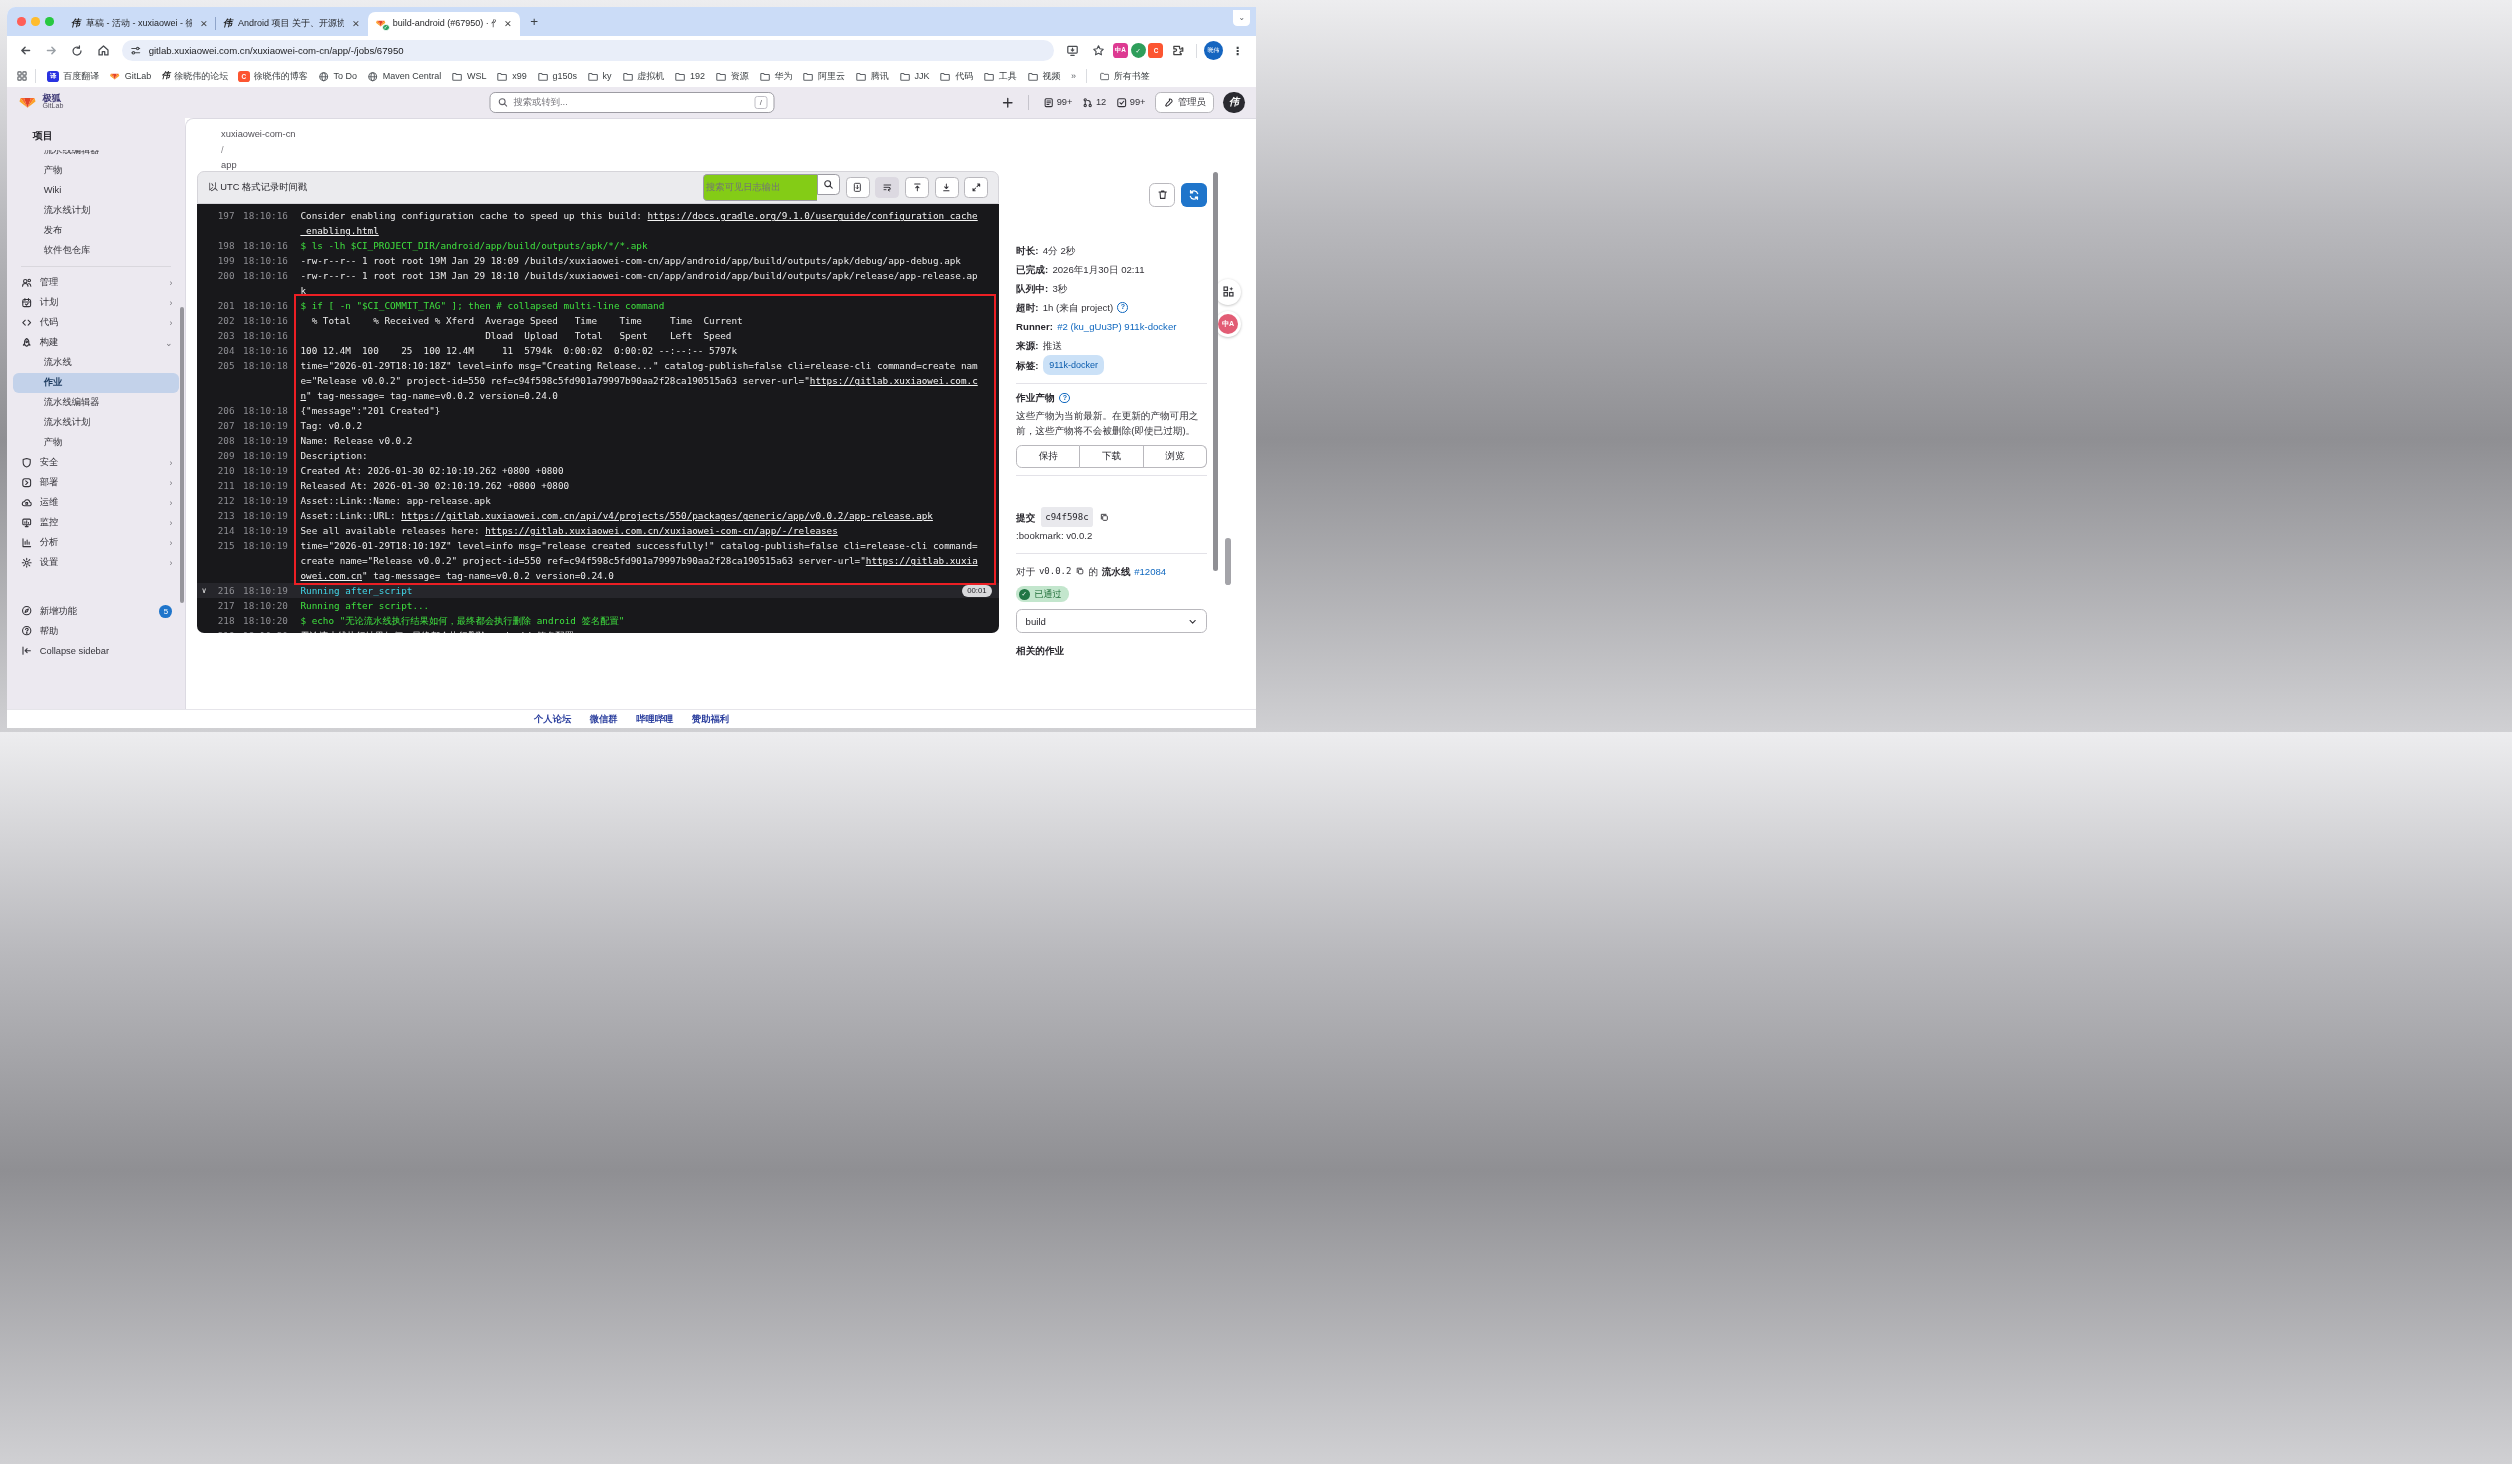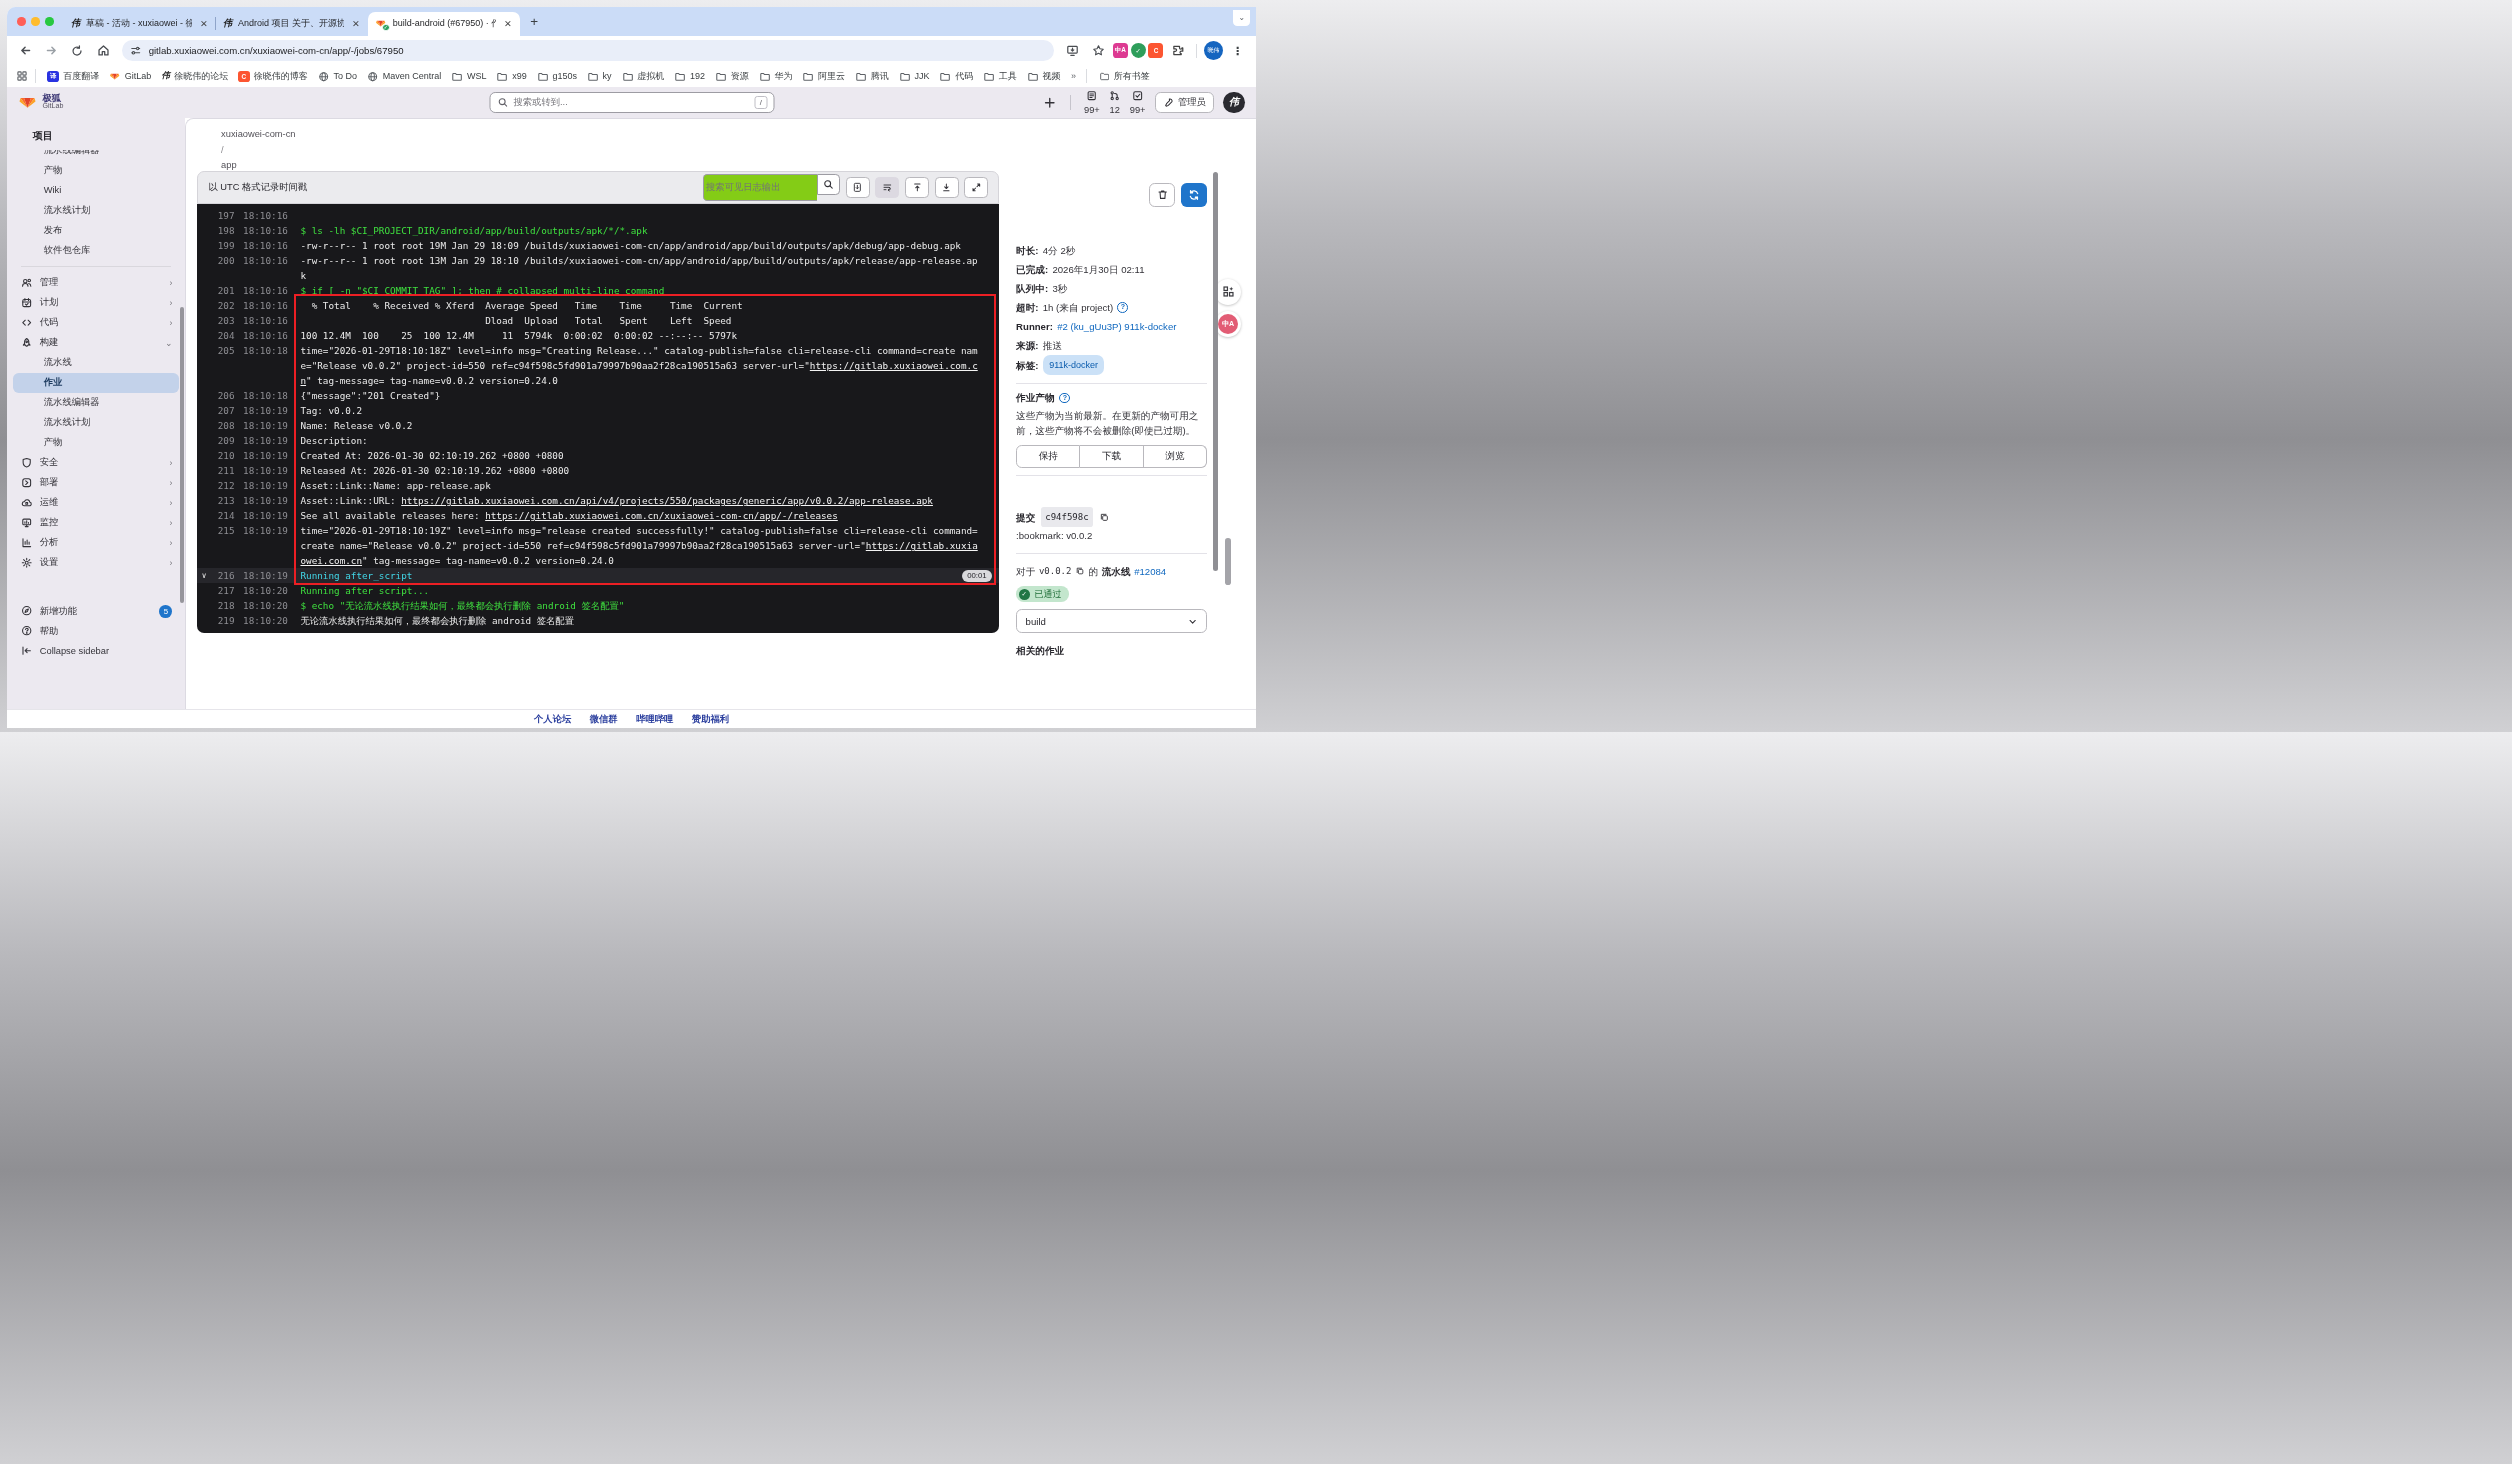--- a/index.html
+++ b/index.html
@@ -47,21 +47,21 @@
   
   #glheader { height:31px; background:#ece9f0; display:flex; align-items:center; padding:0 11.4px; position:relative; flex:none; }
   #gl-logo { display:flex; align-items:center; gap:5px; }
   #gl-logo .lt1 { font-size:9.3px; font-weight:bold; color:#3f3a77; line-height:9.3px;}
   #gl-logo .lt2 { font-size:7.1px; color:#55515f; line-height:7.8px;}
   #gl-search { position:absolute; left:50%; transform:translateX(-50%); width:285px; height:20.7px; background:#fff;
     border:0.7px solid #9d9ca3; border-radius:5.7px; display:flex; align-items:center; padding:0 5.7px 0 7.1px; gap:5.7px; }
   #gl-search .ph { color:#737278; font-size:9.3px; flex:1; }
   #gl-search .slash { width:13px; height:13px; border:0.7px solid #bfbec5; border-radius:2.8px; color:#626168; font-size:7.8px; display:flex; align-items:center; justify-content:center; }
   #gl-right { margin-left:auto; display:flex; align-items:center; gap:9.3px; font-size:9.3px; color:#333238; }
-  .cnt { display:flex; align-items:center; gap:2.8px;flex-direction:column; }
+  .cnt { display:flex; align-items:center; gap:2.8px; }
   #admin-pill { display:flex; align-items:center; gap:4.3px; background:#fff; border:0.7px solid #b9b8bd; border-radius:5.7px; height:20.7px; padding:0 7.1px; }
   #gl-avatar { width:21.4px; height:21.4px; border-radius:50%; background:#2a2a30; color:#fff; display:flex; align-items:center; justify-content:center;
     font-family:"DejaVu Serif",serif; font-style:italic; font-weight:bold; font-size:10px; }
 
   
   #glbody { flex:1; display:flex; min-height:0; }
   #sidebar { width:178px; background:#ece9f0; flex:none; padding:11.4px 5.7px 0 5.7px; display:flex; flex-direction:column; position:relative; }
   #sb-title { font-size:10px; font-weight:bold; color:#28272d; padding-left:20px; margin-bottom:7.1px; }
   .sb-item { height:20px; display:flex; align-items:center; gap:7.1px; padding:0 7.1px 0 8.5px; border-radius:5.7px; color:#333238; font-size:9.3px; }
   .sb-item .lbl { flex:1; }
@@ -696,20 +696,21 @@
                   <path d="M9.8 3H13v3.2M6.2 13H3V9.8M13 3L9 7M3 13l4-4"></path>
                 </svg>
             </div>
           </div>
         </div>
         <div id="terminal">
           <div id="log-lines">
               <div class="lrow">
                 <span class="ln">197</span>
                 <span class="lts">18:10:16</span>
+                <span class="ltx"><span class="c-t">Consider enabling configuration cache to speed up this build: </span><span class="c-l">https://docs.gradle.org/9.1.0/userguide/configuration_cache_enabling.html</span></span>
               </div>
               <div class="lrow">
                 <span class="ln">198</span>
                 <span class="lts">18:10:16</span>
                 <span class="ltx"><span class="c-g">$ ls -lh $CI_PROJECT_DIR/android/app/build/outputs/apk/*/*.apk</span></span>
               </div>
               <div class="lrow">
                 <span class="ln">199</span>
                 <span class="lts">18:10:16</span>
                 <span class="ltx"><span class="c-t">-rw-r--r-- 1 root root 19M Jan 29 18:09 /builds/xuxiaowei-com-cn/app/android/app/build/outputs/apk/debug/app-debug.apk</span></span>

